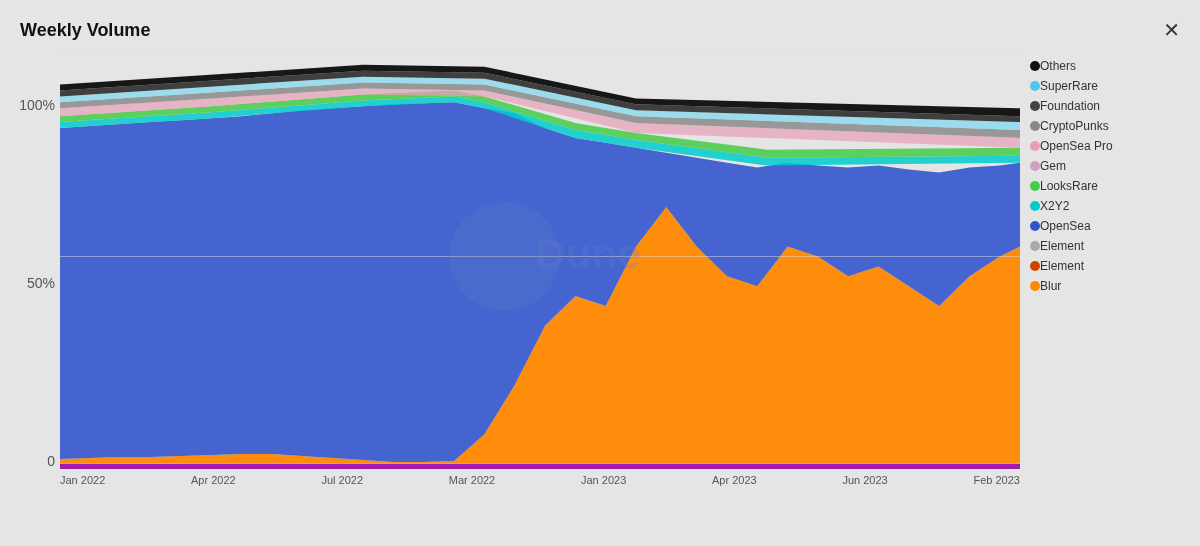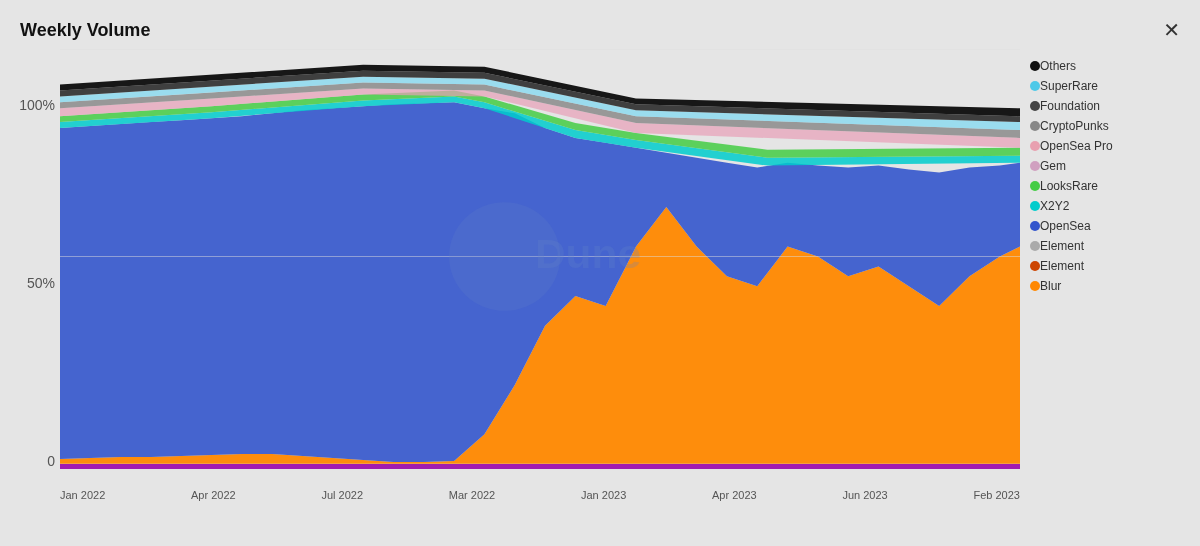--- a/index.html
+++ b/index.html
@@ -80,21 +80,21 @@
     }
     .x-axis {
       position: absolute;
       left: 40px;
       right: 0;
       bottom: 0;
       height: 30px;
       display: flex;
       justify-content: space-between;
       align-items: flex-start;
-      padding-top: 20px;
+      padding-top: 5px;
     }
     .x-label {
       font-size: 11px;
       color: #555;
     }
     .legend {
       width: 150px;
       display: flex;
       flex-direction: column;
       gap: 6px;

